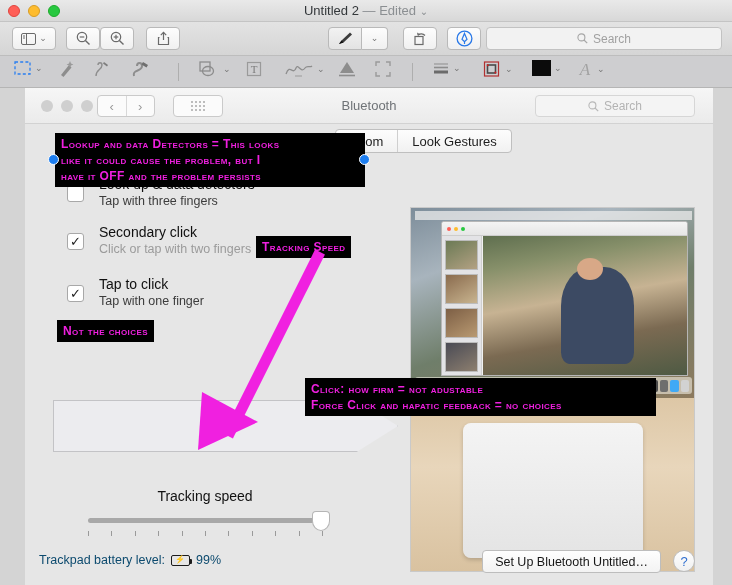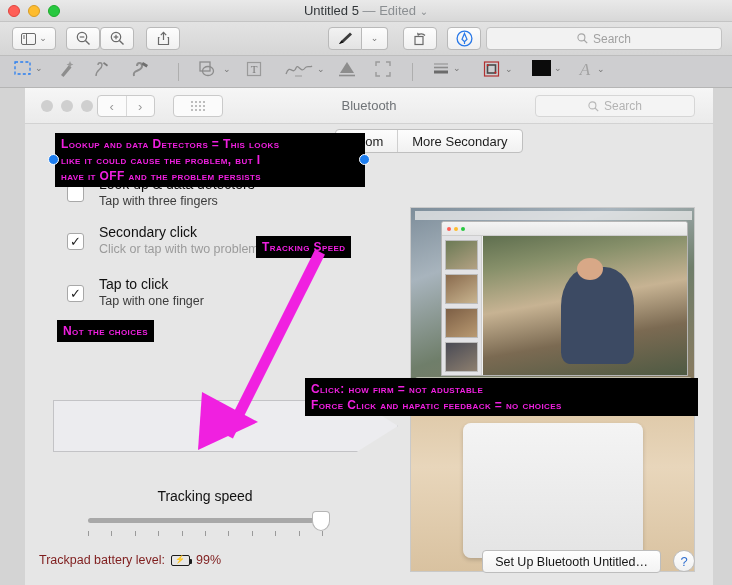--- a/index.html
+++ b/index.html
@@ -172,21 +172,21 @@
   .knob {
     position: absolute; right: -8px; top: -7px; width: 18px; height: 20px; background: #fff;
     border: 1px solid #b5b5b5; border-radius: 4px 4px 50% 50%;
   }
   .ticks { position: relative; margin: 8px 8px 0 8px; height: 6px; }
   .ticks i { position: absolute; top: 0; width: 1px; height: 5px; background: #9a9a9a; }
   .endlabels { display: flex; justify-content: space-between; margin: 2px 2px 0 2px; font-size: 11.5px; color: #2b2b2b; }
 
   
   .bottombar { position: absolute; left: 0; bottom: 0; width: 688px; height: 42px; }
-  .batt { position: absolute; left: 14px; top: 10px; font-size: 12.5px; color: #7f1d1d; display: flex; align-items: center; gap: 6px; }
+  .batt { position: absolute; left: 14px; top: 10px; font-size: 12.5px; color: #0c4a6e; display: flex; align-items: center; gap: 6px; }
   .batticon { width: 19px; height: 11px; border: 1.3px solid #1c1c1c; border-radius: 2px; position: relative; display:flex; align-items:center; justify-content:center; }
   .batticon:after { content:''; position:absolute; right:-3.5px; top:3px; width:2px; height:5px; background:#1c1c1c; border-radius:0 1px 1px 0; }
   .batticon b { font-size: 8px; line-height:1; }
   .setup-btn {
     position: absolute; right: 52px; top: 7px; height: 23px; padding: 0 12px;
     background: linear-gradient(to bottom,#fefefe,#f3f3f3);
     border: 1px solid #bdbdbd; border-radius: 4px;
     display: flex; align-items: center; font-size: 12.5px; color: #161616;
   }
   .help-btn {
@@ -212,21 +212,21 @@
 
 <div id="app">
 
   <div class="titlebar">
     <div class="traffic">
       <span class="tl red"></span>
       <span class="tl yellow"></span>
       <span class="tl green"></span>
     </div>
     <div class="win-title">
-      <span>Untitled 5</span>
+      <span>Untitled 2</span>
       <span class="edited">—</span>
       <span class="edited">Edited</span>
       <span class="chev">⌄</span>
     </div>
   </div>
 
   <div class="toolbar1">
     <div class="tbtn" style="left:12px;width:44px;">
       <svg width="15" height="12" viewBox="0 0 15 12">
           <rect x="0.5" y="0.5" width="14" height="11" rx="1.5" fill="none" stroke="#6a6a6a"></rect>
@@ -415,38 +415,38 @@
             <line x1="7" y1="7" x2="10.2" y2="10.2" stroke="#b8b8b8" stroke-width="1.2"></line>
           </svg>
         <span>Search</span>
       </div>
     </div>
 
     <div class="panel">
 
       <div class="tabs">
         <div class="tab">Zoom</div>
-        <div class="tab">More Secondary</div>
+        <div class="tab">Look Gestures</div>
       </div>
 
       <div class="rowcallout"></div>
 
       <div class="opts">
 
         <div class="opt">
           <span class="cb"></span>
           <div class="opt-title">Look up &amp; data detectors</div>
           <div class="opt-sub">Tap with three fingers</div>
         </div>
 
         <div class="opt" style="height:52px">
           <span class="cb">✓</span>
           <div class="opt-title">Secondary click</div>
           <div class="opt-sub dim">
-            <span>Click or tap with two problem</span>
+            <span>Click or tap with two fingers</span>
             <span class="chev">⌄</span>
           </div>
         </div>
 
         <div class="opt">
           <span class="cb">✓</span>
           <div class="opt-title">Tap to click</div>
           <div class="opt-sub">Tap with one finger</div>
         </div>
 
@@ -544,21 +544,21 @@
   <div class="anno" style="left:55px;top:133px;width:310px;">Lookup and data Detectors = This looks
 like it could cause the problem, but I
 have it OFF and the problem persists</div>
   <div class="handle" style="left:48px;top:154px;"></div>
   <div class="handle" style="left:359px;top:154px;"></div>
 
   <div class="anno" style="left:256px;top:236px;">Tracking Speed</div>
 
   <div class="anno" style="left:57px;top:320px;">Not the choices</div>
 
-  <div class="anno" style="left:305px;top:378px;width:393px;">Click: how firm = not adustable
+  <div class="anno" style="left:305px;top:378px;width:351px;">Click: how firm = not adustable
 Force Click and hapatic feedback = no choices</div>
 
   <svg class="arrow" viewBox="0 0 200 240">
     <path d="M140 12 L48 196" stroke="#f020e0" stroke-width="11" fill="none" stroke-linecap="butt"></path>
     <path d="M18 210 L22 152 L78 182 Z" fill="#f020e0"></path>
   </svg>
 
 </div>
 
 </body></html>

